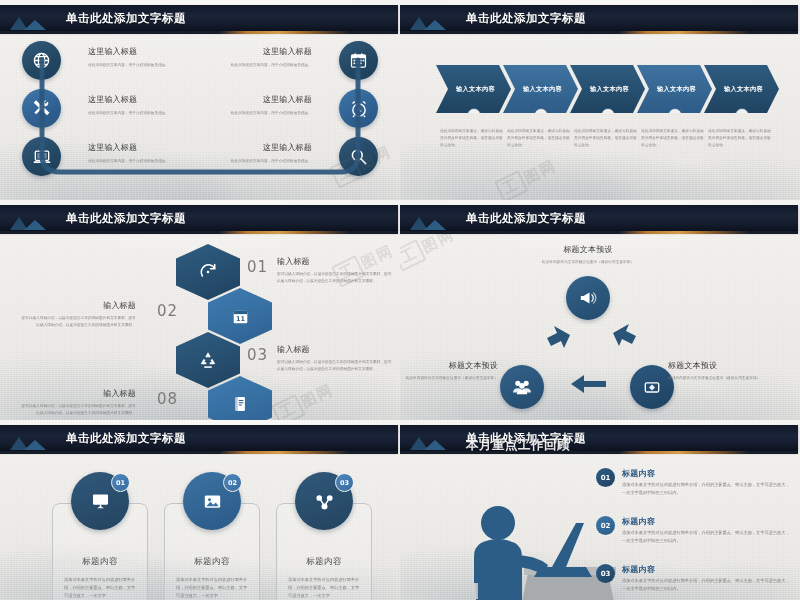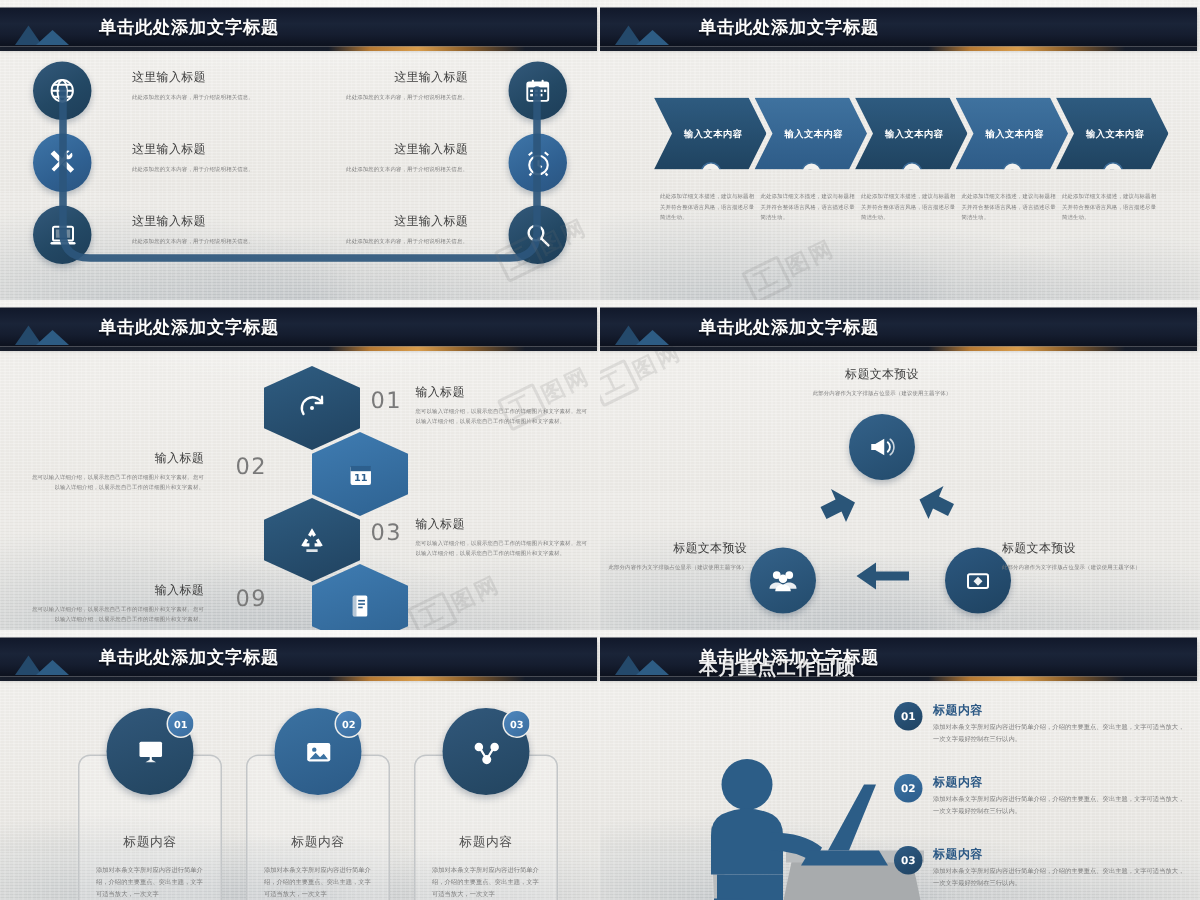--- a/index.html
+++ b/index.html
@@ -386,21 +386,21 @@
                 <rect x="10.4" y="9.6" width="6" height="1.4"></rect>
                 <rect x="10.4" y="12.6" width="4" height="1.4"></rect>
               </g>
           </svg>
         </div>
       </div>
 
       <div class="hex-n" style="left:247px;top:58px;">01</div>
       <div class="hex-n" style="left:157px;top:102px;">02</div>
       <div class="hex-n" style="left:247px;top:146px;">03</div>
-      <div class="hex-n" style="left:157px;top:190px;">09</div>
+      <div class="hex-n" style="left:157px;top:190px;">08</div>
 
       <div class="s3-txt" style="left:277px;top:56px;">
         <div class="t-head">输入标题</div>
         <div class="t-body" style="margin-top:4px;">您可以输入详细介绍，以展示您自己工作的详细图片和文字素材。您可以输入详细介绍，以展示您自己工作的详细图片和文字素材。</div>
       </div>
       <div class="s3-txt r" style="left:18px;top:100px;">
         <div class="t-head">输入标题</div>
         <div class="t-body" style="margin-top:4px;">您可以输入详细介绍，以展示您自己工作的详细图片和文字素材。您可以输入详细介绍，以展示您自己工作的详细图片和文字素材。</div>
       </div>
       <div class="s3-txt" style="left:277px;top:144px;">

